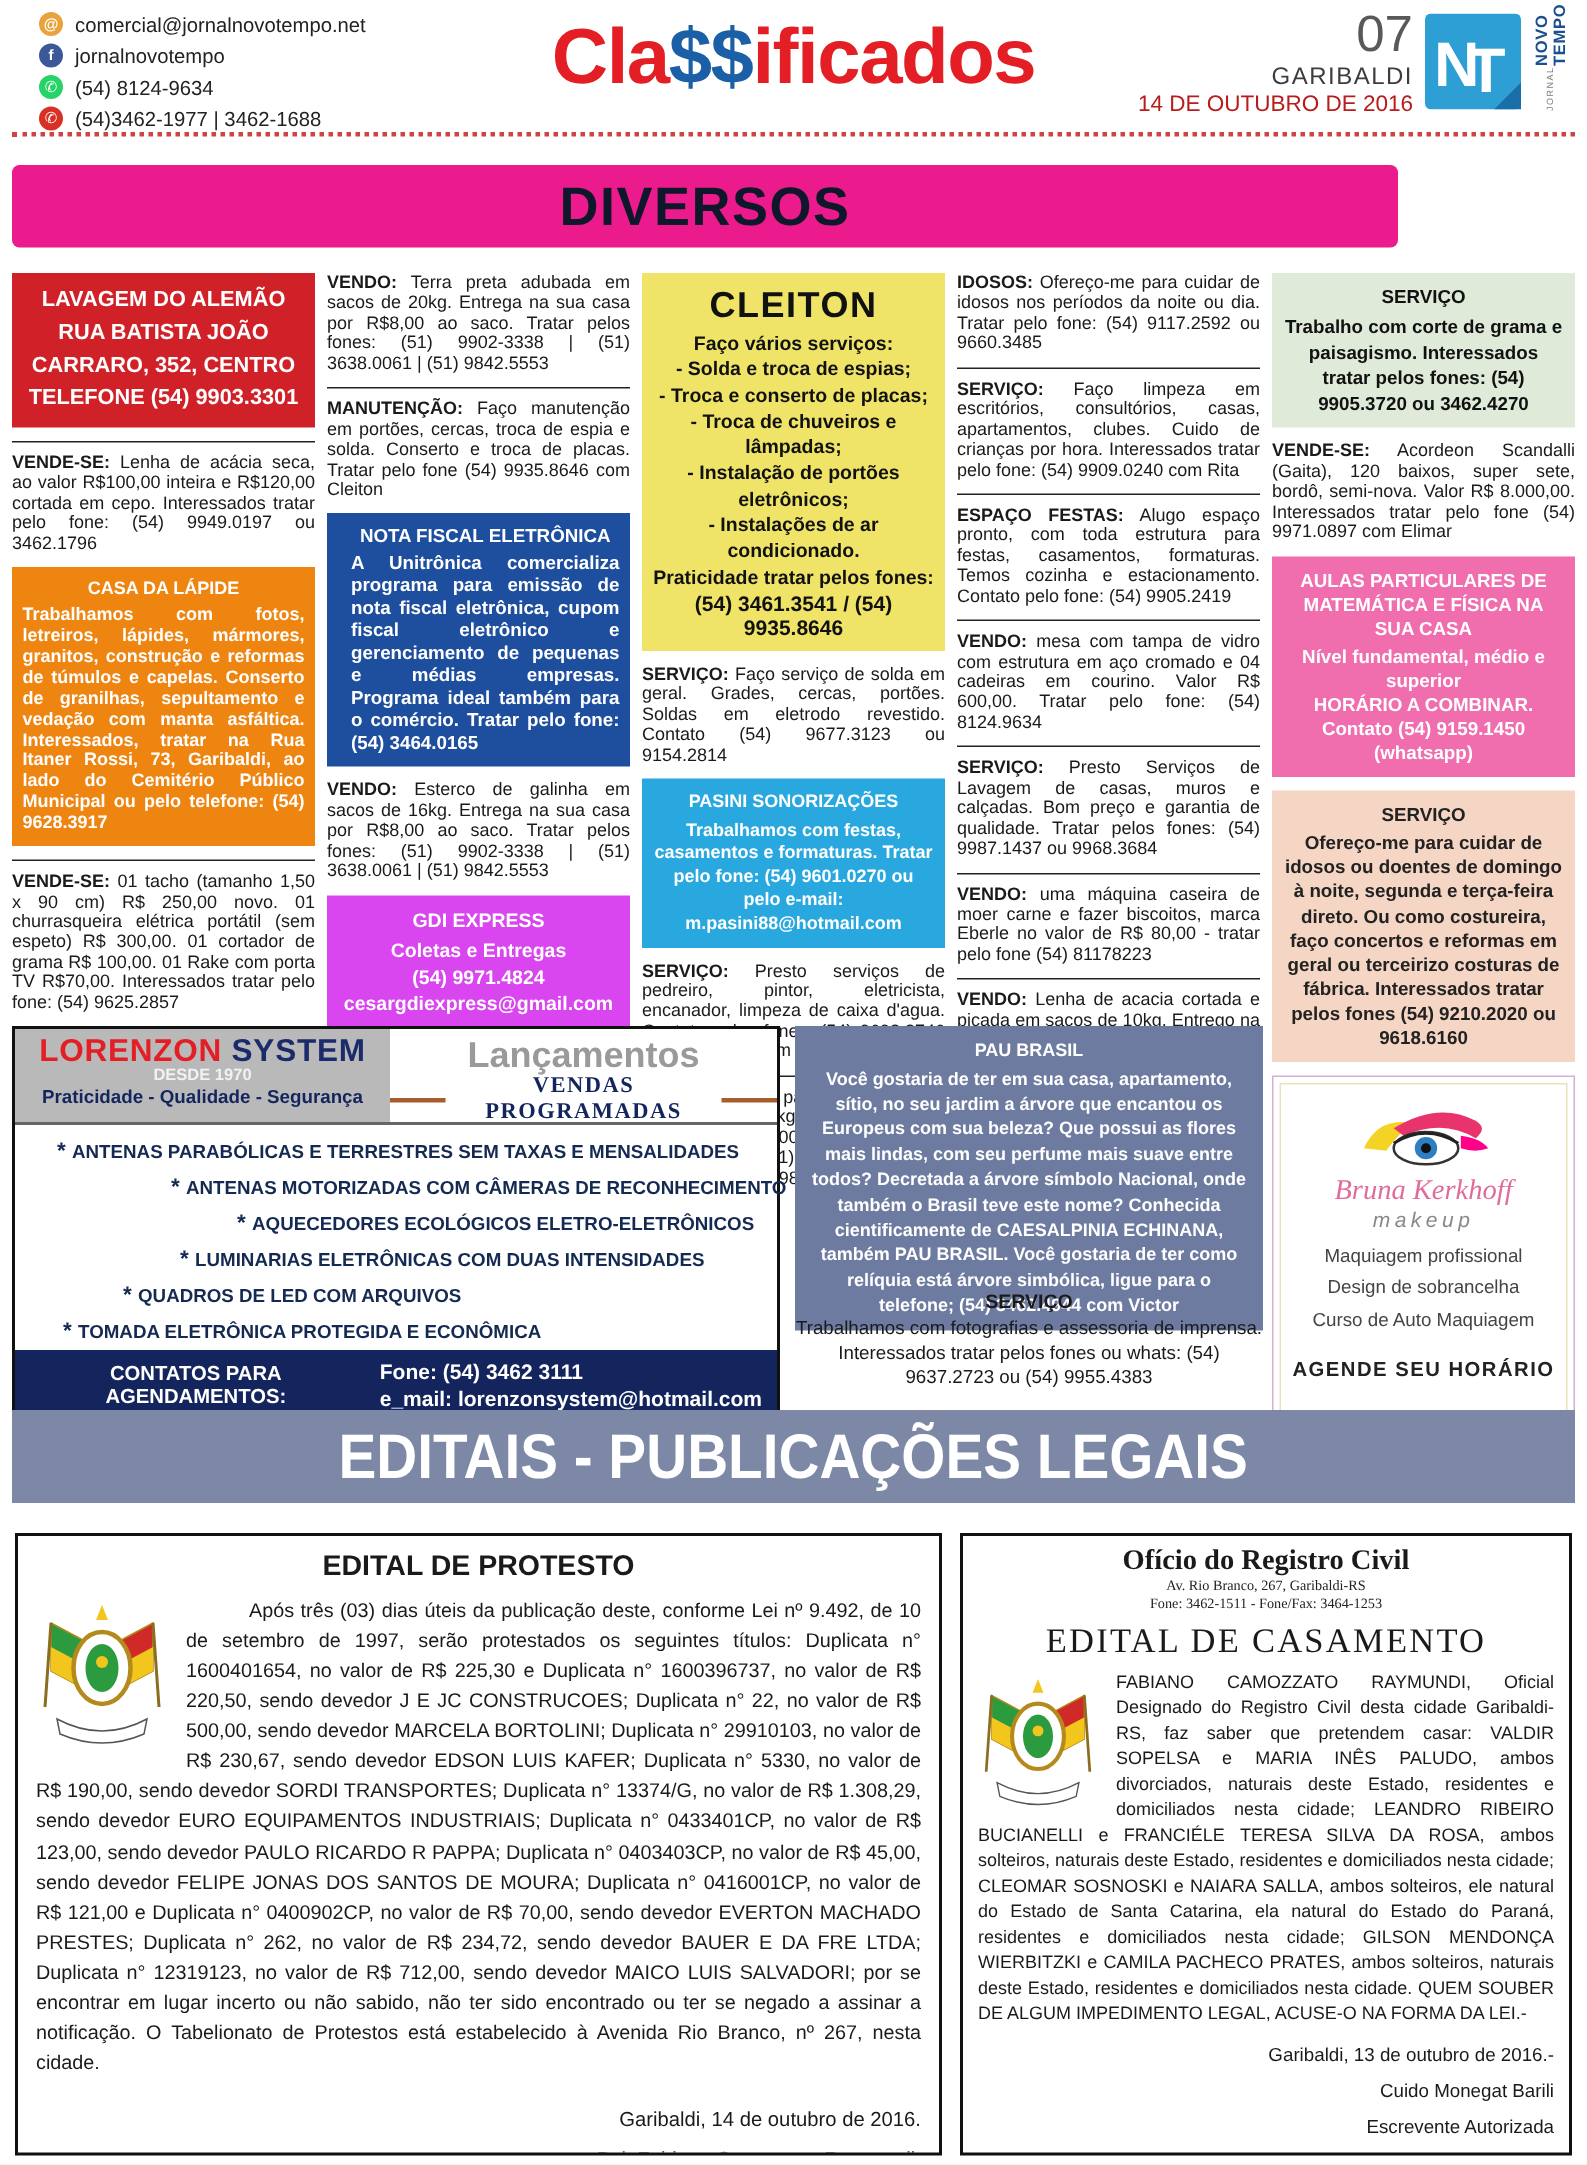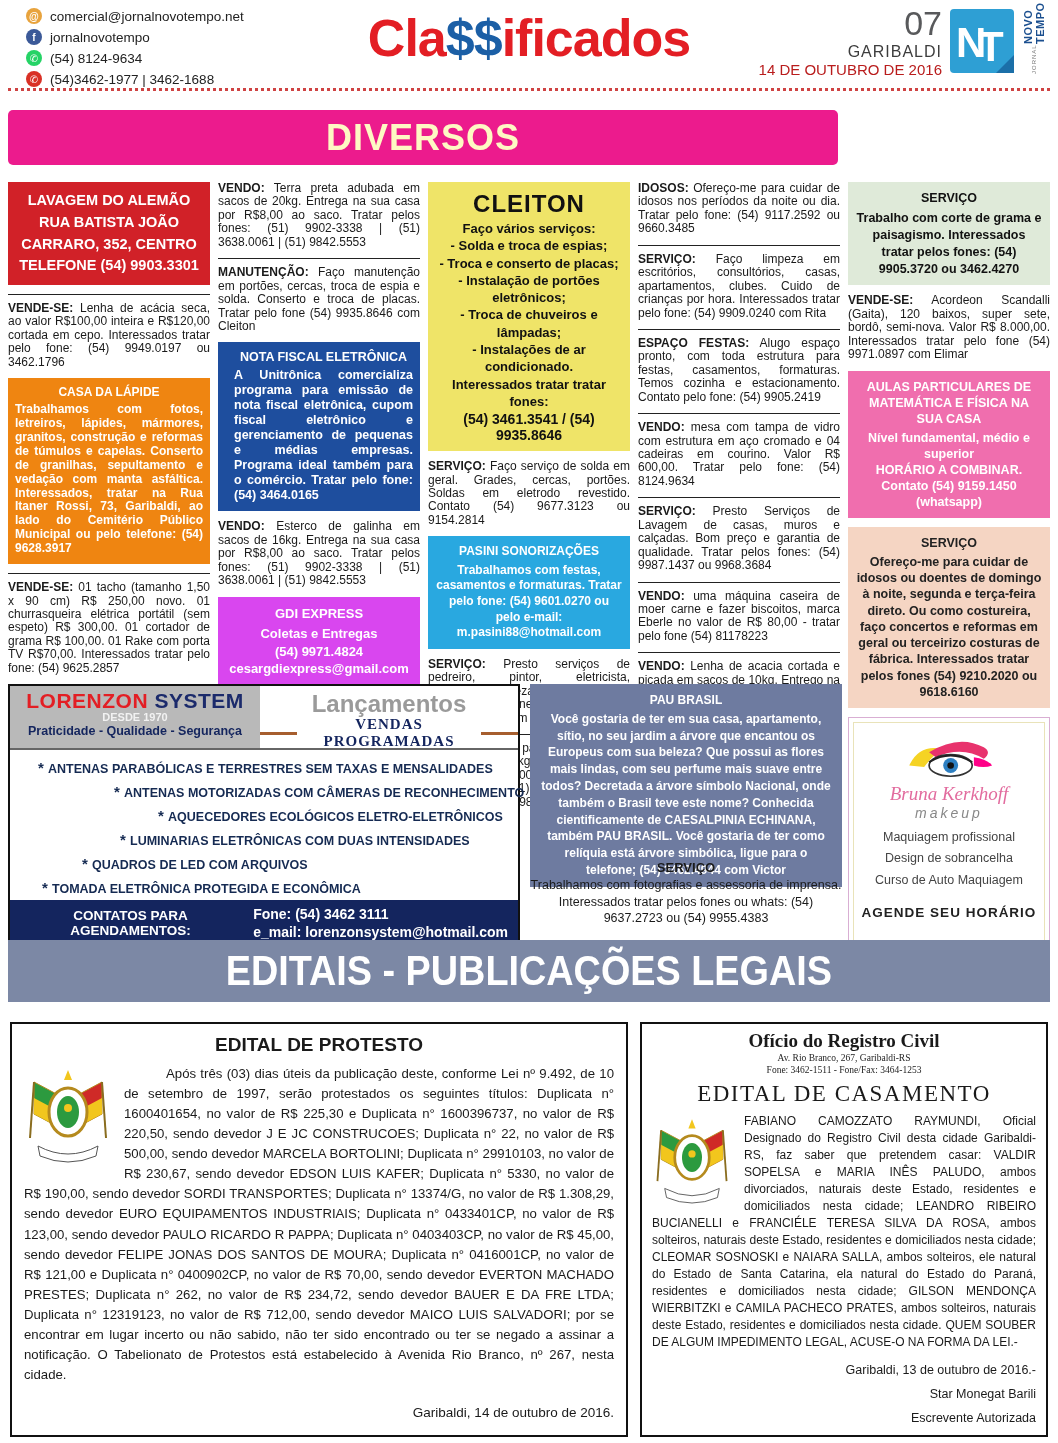--- a/index.html
+++ b/index.html
@@ -21,22 +21,22 @@
   .hr-page { font-size:34px; color:#58595b; }
   .hr-city { font-size:16px; color:#3d3d3d; letter-spacing:1px; }
   .hr-date { font-size:15px; color:#b91c1c; }
   .nt-logo { width:64px; height:64px; position:relative; }
   .nt-vert { writing-mode:vertical-rl; transform:rotate(180deg); height:66px; display:flex; align-items:center; }
   .nt-vert .brand { font-size:11px; font-weight:bold; color:#1b4f8f; letter-spacing:.5px; }
   .nt-vert .small { font-size:6px; color:#777; letter-spacing:1px; }
   .dots { position:absolute; top:88px; left:8px; right:8px; border-top:3px dotted #cf4343; }
 
   
-  .diversos { position:absolute; top:110px; left:8px; width:830px; height:55px; background:#ec1b8d; border-radius:5px;
-              display:flex; align-items:center; justify-content:center; color:#fef9c3; font-size:36px; font-weight:800; letter-spacing:1px; }
+  .diversos { position:absolute; top:110px; left:8px; width:924px; height:55px; background:#ec1b8d; border-radius:5px;
+              display:flex; align-items:center; justify-content:center; color:#0f172a; font-size:36px; font-weight:800; letter-spacing:1px; }
 
   
   .col { position:absolute; top:182px; width:202px; }
   #col1{left:8px;} #col2{left:218px;} #col3{left:428px;} #col4{left:638px;} #col5{left:848px;}
   .tx { font-size:12px; line-height:1.12; text-align:justify; margin-top:9px; color:#1a1a1a; }
   .tx .lbl { font-weight:bold; }
   .tx.rule { border-top:1.5px solid #222; padding-top:7px; }
   .col > :first-child { margin-top:0; }
   .bx { margin-top:9px; padding:8px 7px; font-weight:bold; }
   .bx .bt { text-align:center; margin-bottom:3px; }
@@ -196,24 +196,24 @@
     </div>
     <div class="tx"><span class="lbl">IDOSOS:</span> <span>Instalação de calhas residenciais. Orçamento sem compromisso. Interessados tratar pelos fones (51) 3638.0061 ou (51) 8522.7161</span></div>
   </div>
 
   <div class="col" id="col3">
     <div class="bx yellow">
       <div class="cle-title">CLEITON</div>
       <div class="cle-sub">Faço vários serviços:</div>
       <div class="cle-li">- Solda e troca de espias;</div>
       <div class="cle-li">- Troca e conserto de placas;</div>
+      <div class="cle-li">- Troca de chuveiros e lâmpadas;</div>
       <div class="cle-li">- Instalação de portões eletrônicos;</div>
-      <div class="cle-li">- Troca de chuveiros e lâmpadas;</div>
       <div class="cle-li">- Instalações de ar condicionado.</div>
-      <div class="cle-foot">Interessados tratar tratar fones:</div>
+      <div class="cle-foot">Praticidade tratar pelos fones:</div>
       <div class="cle-ph">(54) 3461.3541 / (54) 9935.8646</div>
     </div>
     <div class="tx"><span class="lbl">SERVIÇO:</span> <span>Faço serviço de solda em geral. Grades, cercas, portões. Soldas em eletrodo revestido. Contato (54) 9677.3123 ou 9154.2814</span></div>
     <div class="bx cyan">
       <div class="bt">PASINI SONORIZAÇÕES</div>
       <div>Trabalhamos com festas, casamentos e formaturas. Tratar pelo fone: (54) 9601.0270 ou pelo e-mail: m.pasini88@hotmail.com</div>
     </div>
     <div class="tx"><span class="lbl">SERVIÇO:</span> <span>Presto serviços de pedreiro, pintor, eletricista, encanador, limpeza de caixa d'agua. Contato pelos fones: (54) 9692.3746 ou 9684.1924 com Régis</span></div>
     <div class="tx rule"><span class="lbl">VENDO:</span> <span>Carvão para churrasqueiras em sacos de 7kg. Entrega na sua casa por R$10,00 ao saco. Tratar pelos fones: (51) 9902-3338 |(51) 3638.0061 | (51) 9842.5553</span></div>
   </div>
@@ -354,18 +354,18 @@
       <line x1="78" y1="14" x2="82" y2="70" stroke="#8a6d1f" stroke-width="2"></line>
       <path d="M44 2 L48 12 L40 12 Z" fill="#f2c61d"></path>
       <ellipse cx="44" cy="44" rx="19" ry="24" fill="#fff" stroke="#b58a1d" stroke-width="3"></ellipse>
       <ellipse cx="44" cy="44" rx="11" ry="16" fill="#2c9a3f"></ellipse>
       <circle cx="44" cy="40" r="4" fill="#f2c61d"></circle>
       <path d="M14 78 Q44 94 74 78 L72 88 Q44 100 16 88 Z" fill="#fff" stroke="#555"></path>
     </svg>
     <div class="c-body">FABIANO CAMOZZATO RAYMUNDI, Oficial Designado do Registro Civil desta cidade Garibaldi-RS, faz saber que pretendem casar: VALDIR SOPELSA e MARIA INÊS PALUDO, ambos divorciados, naturais deste Estado, residentes e domiciliados nesta cidade; LEANDRO RIBEIRO BUCIANELLI e FRANCIÉLE TERESA SILVA DA ROSA, ambos solteiros, naturais deste Estado, residentes e domiciliados nesta cidade; CLEOMAR SOSNOSKI e NAIARA SALLA, ambos solteiros, ele natural do Estado de Santa Catarina, ela natural do Estado do Paraná, residentes e domiciliados nesta cidade; GILSON MENDONÇA WIERBITZKI e CAMILA PACHECO PRATES, ambos solteiros, naturais deste Estado, residentes e domiciliados nesta cidade. QUEM SOUBER DE ALGUM IMPEDIMENTO LEGAL, ACUSE-O NA FORMA DA LEI.-</div>
     <div class="c-sign">
       <div>Garibaldi, 13 de outubro de 2016.-</div>
-      <div>Star Monegat Barili</div>
+      <div>Cuido Monegat Barili</div>
       <div>Escrevente Autorizada</div>
     </div>
   </div>
 
 </div>
 
 </body></html>

